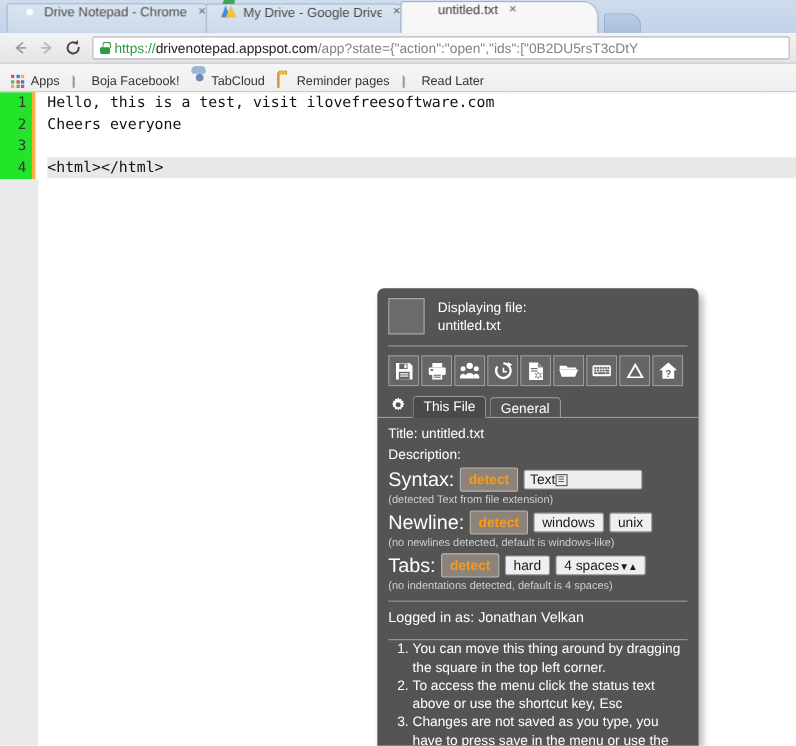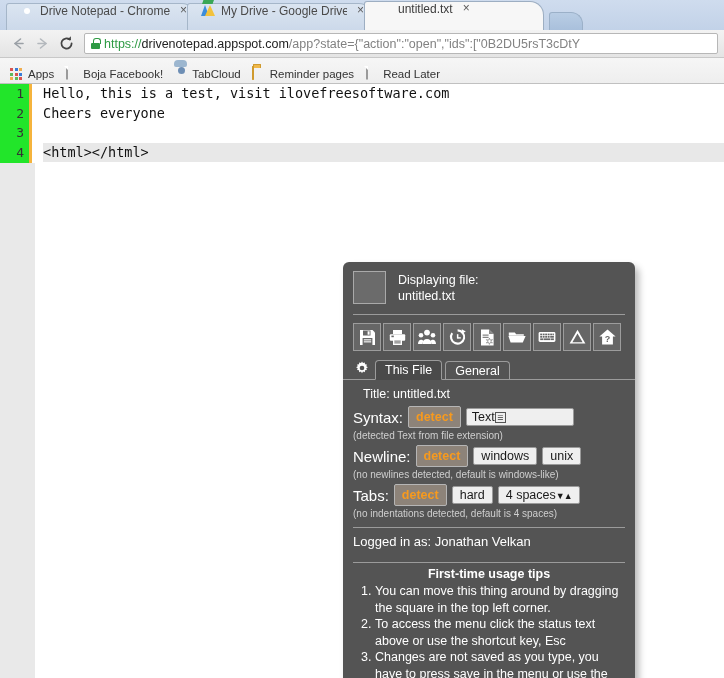--- a/index.html
+++ b/index.html
@@ -352,31 +352,31 @@
     cursor: pointer;
     color: #ffffff;
     position: relative;
     top: 1px;
   }
   .ptab.sel {
     background: #4a4a4a;
     border-bottom: 1px solid #4a4a4a;
   }
   .prow {
-    padding: 1px 20px;
+    padding: 1px 10px;
     line-height: 17px;
     font-size: 12.5px;
     color: #ffffff;
   }
   .opt-row {
     display: flex; align-items: center;
     padding: 2px 10px;
     gap: 5px;
   }
-  .opt-label { font-size: 15px; color: #ffffff; }
+  .opt-label { font-size: 18px; color: #ffffff; }
   .hint {
     padding: 0 10px 2px 10px;
     font-size: 10px;
     color: #cfcfcf;
   }
   .btn-detect {
     background: #8d8379;
     color: #f79a1e;
     font-size: 12.5px;
     padding: 3px 7px;
@@ -652,20 +652,21 @@
         <svg width="14" height="14" viewBox="0 0 14 14">
           <path d="M7 0.4 l1 1.6 1.8-.6 .2 1.9 1.9 .2 -.6 1.8 1.6 1 -1.6 1 .6 1.8 -1.9 .2 -.2 1.9 -1.8-.6 -1 1.6 -1-1.6 -1.8 .6 -.2-1.9 -1.9-.2 .6-1.8 -1.6-1 1.6-1 -.6-1.8 1.9-.2 .2-1.9 1.8 .6z" fill="#fff"></path>
           <circle cx="7" cy="7" r="2.3" fill="#545454"></circle>
         </svg>
       </div>
       <div class="ptab sel">This File</div>
       <div class="ptab">General</div>
     </div>
 
     <div class="prow">Title: untitled.txt</div>
+    <div class="prow">Description:</div>
 
     <div class="opt-row">
       <span class="opt-label">Syntax:</span>
       <span class="btn-detect">detect</span>
       <span class="sel-box">
         <span>Text</span>
         <span class="sel-glyph">☰</span>
       </span>
     </div>
     <div class="hint">(detected Text from file extension)</div>
@@ -685,21 +686,20 @@
       <span class="btn-plain">
         <span>4 spaces</span><span class="spin">▼</span><span class="spin">▲</span>
       </span>
     </div>
     <div class="hint">(no indentations detected, default is 4 spaces)</div>
 
     <div class="hr2"></div>
     <div class="loggedin">Logged in as: Jonathan Velkan</div>
     <div class="hr2"></div>
 
-    <div class="tips-title">First-time usage tips</div>
     <ol class="tips">
       <li>You can move this thing around by dragging the square in the top left corner.</li>
       <li>To access the menu click the status text above or use the shortcut key, Esc</li>
       <li>Changes are not saved as you type, you have to press save in the menu or use the shortcut key, Ctrl-S.</li>
     </ol>
 
   </div>
 </div>
 
 </body></html>

